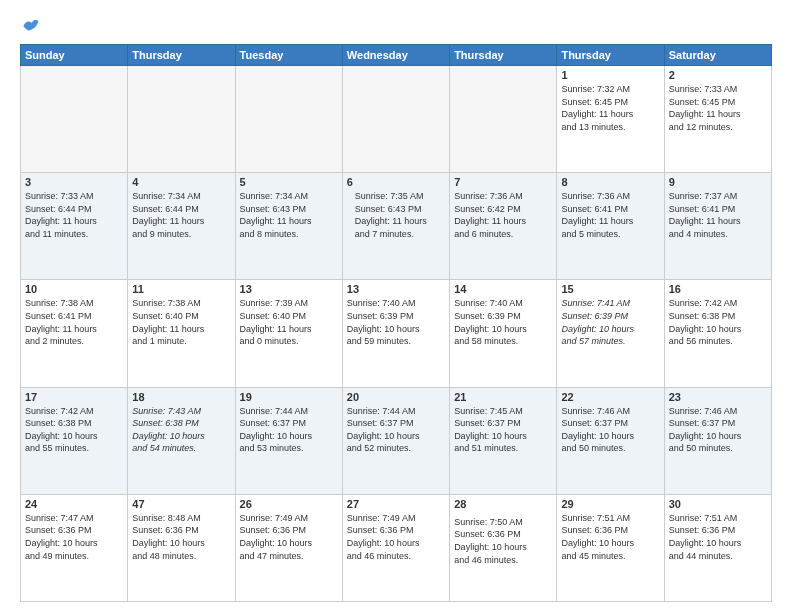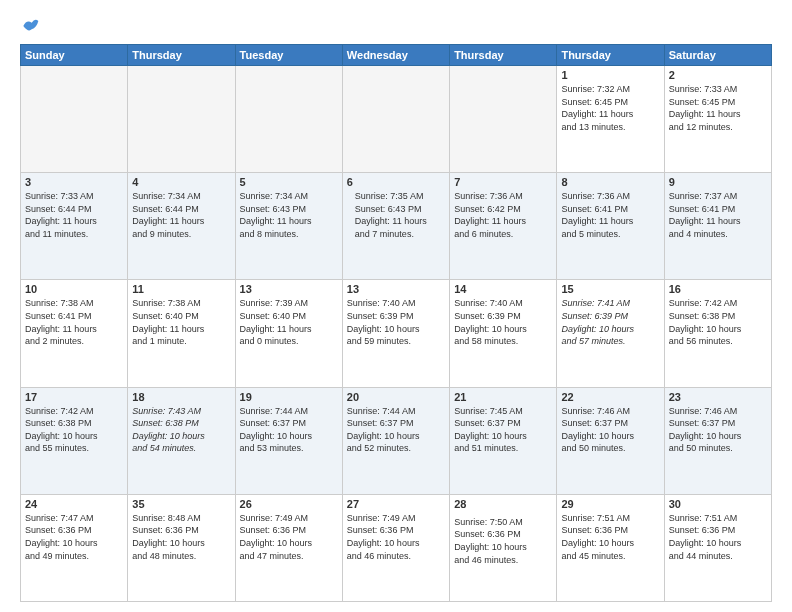--- a/index.html
+++ b/index.html
@@ -307,21 +307,21 @@
         </tr>
         <tr>
           <td>
             <span class="day-num">24</span>
             <div class="day-info" style="white-space: pre-line;">Sunrise: 7:47 AM
 Sunset: 6:36 PM
 Daylight: 10 hours
 and 49 minutes.</div>
           </td>
           <td>
-            <span class="day-num">35</span>
+            <span class="day-num">47</span>
             <div class="day-info" style="white-space: pre-line;">Sunrise: 8:48 AM
 Sunset: 6:36 PM
 Daylight: 10 hours
 and 48 minutes.</div>
           </td>
           <td>
             <span class="day-num">26</span>
             <div class="day-info" style="white-space: pre-line;">Sunrise: 7:49 AM
 Sunset: 6:36 PM
 Daylight: 10 hours

